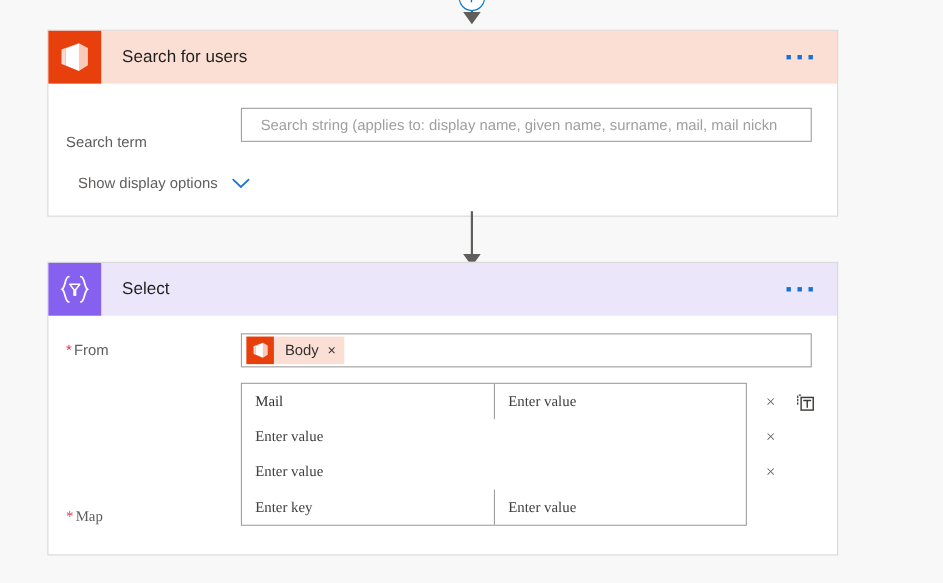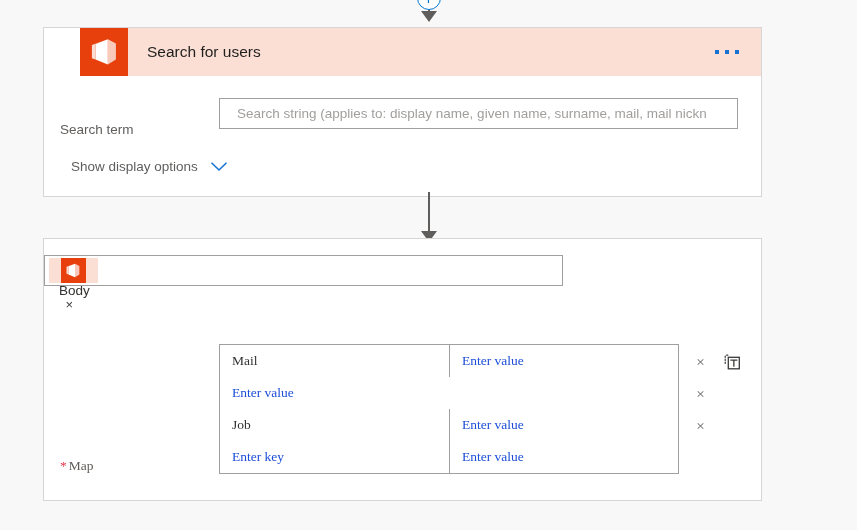--- a/index.html
+++ b/index.html
@@ -70,21 +70,20 @@
     box-sizing: border-box;
   }
   .card-search { top: 27px; }
   .card-select { top: 238px; }
 
   .card-header {
     height: 48px;
     display: flex;
     align-items: center;
     position: relative;
-    margin-left: 36px;
   }
   .hdr-search { background: #fbdfd5; }
   .hdr-select { background: #ebe6fa; }
 
   .card-icon {
     width: 48px;
     height: 48px;
     flex: 0 0 48px;
     display: flex;
     align-items: center;
@@ -185,21 +184,20 @@
     display: flex;
     align-items: center;
     padding: 0 4px;
     box-sizing: border-box;
   }
   .token {
     height: 25px;
     display: flex;
     align-items: center;
     background: #fbdfd5;
-    flex-direction: column;
   }
   .token-icon {
     width: 25px;
     height: 25px;
     background: #e8400c;
     display: flex;
     align-items: center;
     justify-content: center;
     flex: 0 0 25px;
   }
@@ -220,39 +218,38 @@
     align-items: flex-end;
     padding: 14px 0 0 0;
     font-family: Liberation Serif, serif;
   }
   .map-table {
     width: 460px;
     border: 1px solid #a19f9d;
     box-sizing: border-box;
     background: #fff;
     position: relative;
-    margin-top: 44px;
   }
   .map-row {
     display: flex;
     height: 32px;
     align-items: center;
   }
   .map-cell {
     height: 32px;
     display: flex;
     align-items: center;
     padding-left: 12px;
     box-sizing: border-box;
     font-size: 13.5px;
   }
   .cell-key { width: 230px; flex: 0 0 230px; border-right: 1px solid #a19f9d; }
   .cell-val { width: 229px; flex: 0 0 229px; }
   .filled { color: #323130; }
-  .placeholder { color: #1d4ed8; }
+  .placeholder { color: #404040; }
 
   .map-actions {
     width: 70px;
     flex: 0 0 70px;
     padding-left: 14px;
     box-sizing: border-box;
   }
   .act-row {
     height: 32px;
     display: flex;
@@ -312,23 +309,41 @@
     </div>
   </div>
 </div>
 
 <div class="connector conn-mid">
   <div class="arrow-line"></div>
   <div class="arrow-head"></div>
 </div>
 
 <div class="card card-select">
+  <div class="card-header hdr-select">
+    <div class="card-icon icon-select">
+      <svg width="32" height="26" viewBox="0 0 32 26" aria-hidden="true">
+        <path d="M10.5 1.5 C7 1.5 7.6 11 4.5 13 C7.6 15 7 24.5 10.5 24.5" stroke="#ffffff" stroke-width="1.6" fill="none" stroke-linecap="round"></path>
+        <path d="M21.5 1.5 C25 1.5 24.4 11 27.5 13 C24.4 15 25 24.5 21.5 24.5" stroke="#ffffff" stroke-width="1.6" fill="none" stroke-linecap="round"></path>
+        <path d="M11.5 8.5 L20.5 8.5 L16.7 13.4 L16.7 18.5 L15.3 18.5 L15.3 13.4 Z" stroke="#ffffff" stroke-width="1.4" fill="none" stroke-linejoin="round"></path>
+      </svg>
+    </div>
+    <div class="card-title">Select</div>
+    <div class="ellipsis">
+      <i></i>
+      <i></i>
+      <i></i>
+    </div>
+  </div>
   <div class="card-body">
 
     <div class="row-from">
+      <div class="label-req">
+        <span class="asterisk">*</span><span>From</span>
+      </div>
       <div class="token-input">
         <div class="token">
           <div class="token-icon">
             <svg width="14" height="15" viewBox="0 0 26 28" aria-hidden="true">
               <path d="M16.8 1.3 L4.6 6.1 L4.6 21.6 L0.9 20.2 L0.9 7.0 L16.8 1.3 Z" fill="#ffffff" opacity="0.82"></path>
               <path d="M16.8 1.3 L16.8 26.6 L4.6 21.6 L4.6 6.1 Z" fill="#ffffff"></path>
               <path d="M16.8 26.6 L24.9 21.4 L24.9 5.6 L16.8 1.3 Z" fill="#ffffff" opacity="0.72"></path>
             </svg>
           </div>
           <span class="token-text">Body</span>
@@ -344,21 +359,20 @@
 
       <div class="map-table">
         <div class="map-row">
           <div class="map-cell cell-key filled">Mail</div>
           <div class="map-cell cell-val placeholder">Enter value</div>
         </div>
         <div class="map-row">
           <div class="map-cell cell-val placeholder">Enter value</div>
         </div>
         <div class="map-row">
-          <div class="map-cell cell-key filled">Job</div>
           <div class="map-cell cell-val placeholder">Enter value</div>
         </div>
         <div class="map-row">
           <div class="map-cell cell-key placeholder">Enter key</div>
           <div class="map-cell cell-val placeholder">Enter value</div>
         </div>
       </div>
 
       <div class="map-actions">
         <div class="act-row">

